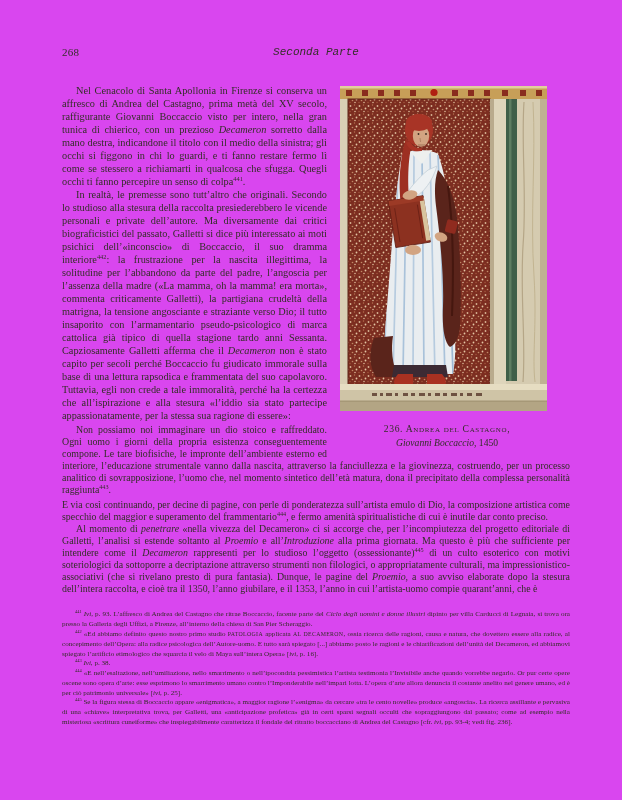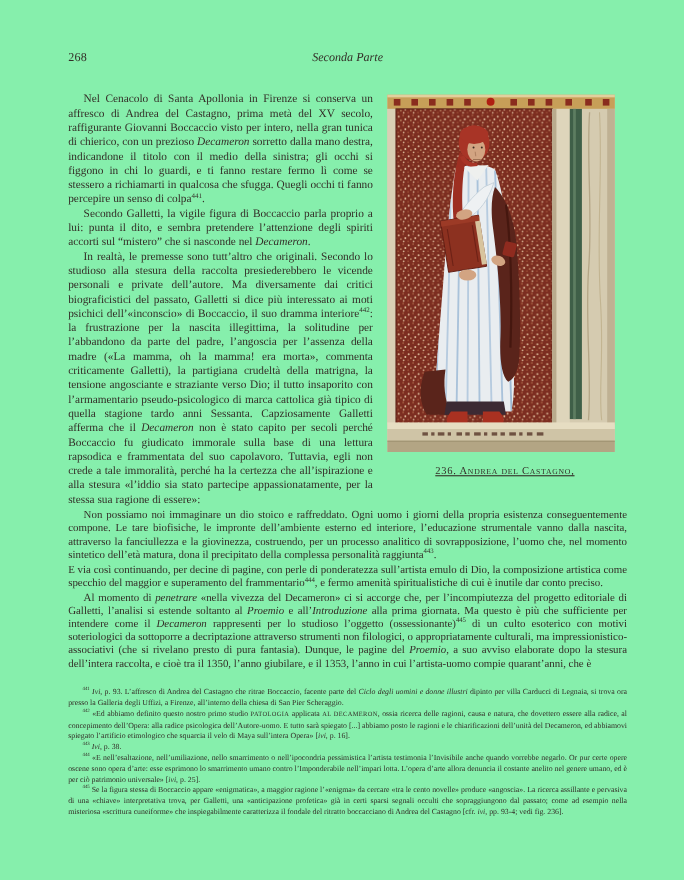--- a/index.html
+++ b/index.html
@@ -1,55 +1,54 @@
 <!DOCTYPE html>
 <html lang="it"><head>
 <meta charset="utf-8">
 <style>
   html,body { margin:0; padding:0; background:#e8e6e0; }
   .page {
     position:relative;
     width:622px; height:800px;
     margin:0 auto;
-    background:#86efac;
+    background:#d946ef;
     color:#332e27;
     font-family:"Liberation Serif", serif;
     box-sizing:border-box;
     padding:46px 52px 0 62px;
     overflow:hidden;
   }
   
   .running-header{
     position:relative;
     font-size:11px; line-height:13px;
     margin-bottom:24px;
     height:14px;
   }
   .page-number{ position:absolute; left:0; top:0; letter-spacing:0.02em; }
   .section-title{
     position:absolute; left:0; right:0; top:0;
-    text-align:center; font-style:italic;
+    text-align:center; font-style:italic;font-family:Liberation Mono, monospace;
   }
   
   .main-text{
     font-size:10.3px; line-height:13px;
     text-align:justify;
   }
   .para{ margin:0; text-indent:14px; }
   .cont{ font-size:9.9px; line-height:12.1px; }
   .block-quote{ margin:2px 0 2px 0; font-size:9.9px; line-height:12.1px; text-indent:14px; }
   .r-i{ font-style:italic; }
   .r-sup{ font-size:0.62em; vertical-align:super; line-height:0; letter-spacing:0; }
   .r-sc{ font-size:0.82em; letter-spacing:0.06em; }
   
   .plate{
     float:right;
     width:214px;
-    margin:2px 4px 8px 13px;
-    text-decoration:underline;
+    margin:2px 16px 8px 13px;
   }
   .plate svg{ display:block; }
   .plate figcaption{
     margin-top:11px;
     text-align:center;
     font-size:9.6px; line-height:14px;
     text-indent:0;
   }
   .cap-sc{ font-variant:small-caps; letter-spacing:0.07em; }
   
@@ -197,25 +196,25 @@
             <rect x="111" y="307" width="6" height="3"></rect>
               <rect x="120" y="307" width="3" height="3"></rect>
             <rect x="127" y="307" width="5" height="3"></rect>
               <rect x="136" y="307" width="6" height="3"></rect>
           </g>
         </g>
       </svg>
 
       <figcaption>
         <div class="cap-sc">236. Andrea del Castagno,</div>
+        <div><span class="r-i">Giovanni Boccaccio</span><span>, 1450</span></div>
       </figcaption>
     </figure>
 
     <p class="para"><span>Nel Cenacolo di Santa Apollonia in Firenze si conserva un affresco di Andrea del Castagno, prima metà del XV secolo, raffigurante Giovanni Boccaccio visto per intero, nella gran tunica di chierico, con un prezioso </span><span class="r-i">Decameron</span><span> sorretto dalla mano destra, indicandone il titolo con il medio della sinistra; gli occhi si figgono in chi lo guardi, e ti fanno restare fermo lì come se stessero a richiamarti in qualcosa che sfugga. Quegli occhi ti fanno percepire un senso di colpa</span><span class="r-sup">441</span><span>.</span></p>
-    <p class="para"><span>Secondo Galletti, la vigile figura di Boccaccio parla proprio a lui: punta il dito, e sembra pretendere l’attenzione degli spiriti accorti sul “mistero” che si nasconde nel </span><span class="r-i">Decameron</span><span>.</span></p>
     <p class="para"><span>In realtà, le premesse sono tutt’altro che originali. Secondo lo studioso alla stesura della raccolta presiederebbero le vicende personali e private dell’autore. Ma diversamente dai critici biograficistici del passato, Galletti si dice più interessato ai moti psichici dell’«inconscio» di Boccaccio, il suo dramma interiore</span><span class="r-sup">442</span><span>: la frustrazione per la nascita illegittima, la solitudine per l’abbandono da parte del padre, l’angoscia per l’assenza della madre («La mamma, oh la mamma! era morta», commenta criticamente Galletti), la partigiana crudeltà della matrigna, la tensione angosciante e straziante verso Dio; il tutto insaporito con l’armamentario pseudo-psicologico di marca cattolica già tipico di quella stagione tardo anni Sessanta. Capziosamente Galletti afferma che il </span><span class="r-i">Decameron</span><span> non è stato capito per secoli perché Boccaccio fu giudicato immorale sulla base di una lettura rapsodica e frammentata del suo capolavoro. Tuttavia, egli non crede a tale immoralità, perché ha la certezza che all’ispirazione e alla stesura «l’iddio sia stato partecipe appassionatamente, per la stessa sua ragione di essere»:</span></p>
     <p class="block-quote"><span>Non possiamo noi immaginare un dio stoico e raffreddato. Ogni uomo i giorni della propria esistenza conseguentemente compone. Le tare biofisiche, le impronte dell’ambiente esterno ed interiore, l’educazione strumentale vanno dalla nascita, attraverso la fanciullezza e la giovinezza, costruendo, per un processo analitico di sovrapposizione, l’uomo che, nel momento sintetico dell’età matura, dona il precipitato della complessa personalità raggiunta</span><span class="r-sup">443</span><span>.</span></p>
     <p class="para cont" style="text-indent:0"><span>E via così continuando, per decine di pagine, con perle di ponderatezza sull’artista emulo di Dio, la composizione artistica come specchio del maggior e superamento del frammentario</span><span class="r-sup">444</span><span>, e fermo amenità spiritualistiche di cui è inutile dar conto preciso.</span></p>
     <p class="para cont"><span>Al momento di </span><span class="r-i">penetrare</span><span> «nella vivezza del Decameron» ci si accorge che, per l’incompiutezza del progetto editoriale di Galletti, l’analisi si estende soltanto al </span><span class="r-i">Proemio</span><span> e all’</span><span class="r-i">Introduzione</span><span> alla prima giornata. Ma questo è più che sufficiente per intendere come il </span><span class="r-i">Decameron</span><span> rappresenti per lo studioso l’oggetto (ossessionante)</span><span class="r-sup">445</span><span> di un culto esoterico con motivi soteriologici da sottoporre a decriptazione attraverso strumenti non filologici, o appropriatamente culturali, ma impressionistico-associativi (che si rivelano presto di pura fantasia). Dunque, le pagine del </span><span class="r-i">Proemio</span><span>, a suo avviso elaborate dopo la stesura dell’intera raccolta, e cioè tra il 1350, l’anno giubilare, e il 1353, l’anno in cui l’artista-uomo compie quarant’anni, che è</span></p>
 
   </div>
 
   <div class="footnotes">
     <p class="fn"><span class="r-sup">441</span><span> </span><span class="r-i">Ivi</span><span>, p. 93. L’affresco di Andrea del Castagno che ritrae Boccaccio, facente parte del </span><span class="r-i">Ciclo degli uomini e donne illustri</span><span> dipinto per villa Carducci di Legnaia, si trova ora presso la Galleria degli Uffizi, a Firenze, all’interno della chiesa di San Pier Scheraggio.</span></p>
     <p class="fn"><span class="r-sup">442</span><span> «Ed abbiamo definito questo nostro primo studio </span><span class="r-sc">PATOLOGIA</span><span> applicata </span><span class="r-sc">AL DECAMERON</span><span>, ossia ricerca delle ragioni, causa e natura, che dovettero essere alla radice, al concepimento dell’Opera: alla radice psicologica dell’Autore-uomo. E tutto sarà spiegato [...] abbiamo posto le ragioni e le chiarificazioni dell’unità del Decameron, ed abbiamovi spiegato l’artificio etimologico che squarcia il velo di Maya sull’intera Opera» [</span><span class="r-i">ivi</span><span>, p. 16].</span></p>

